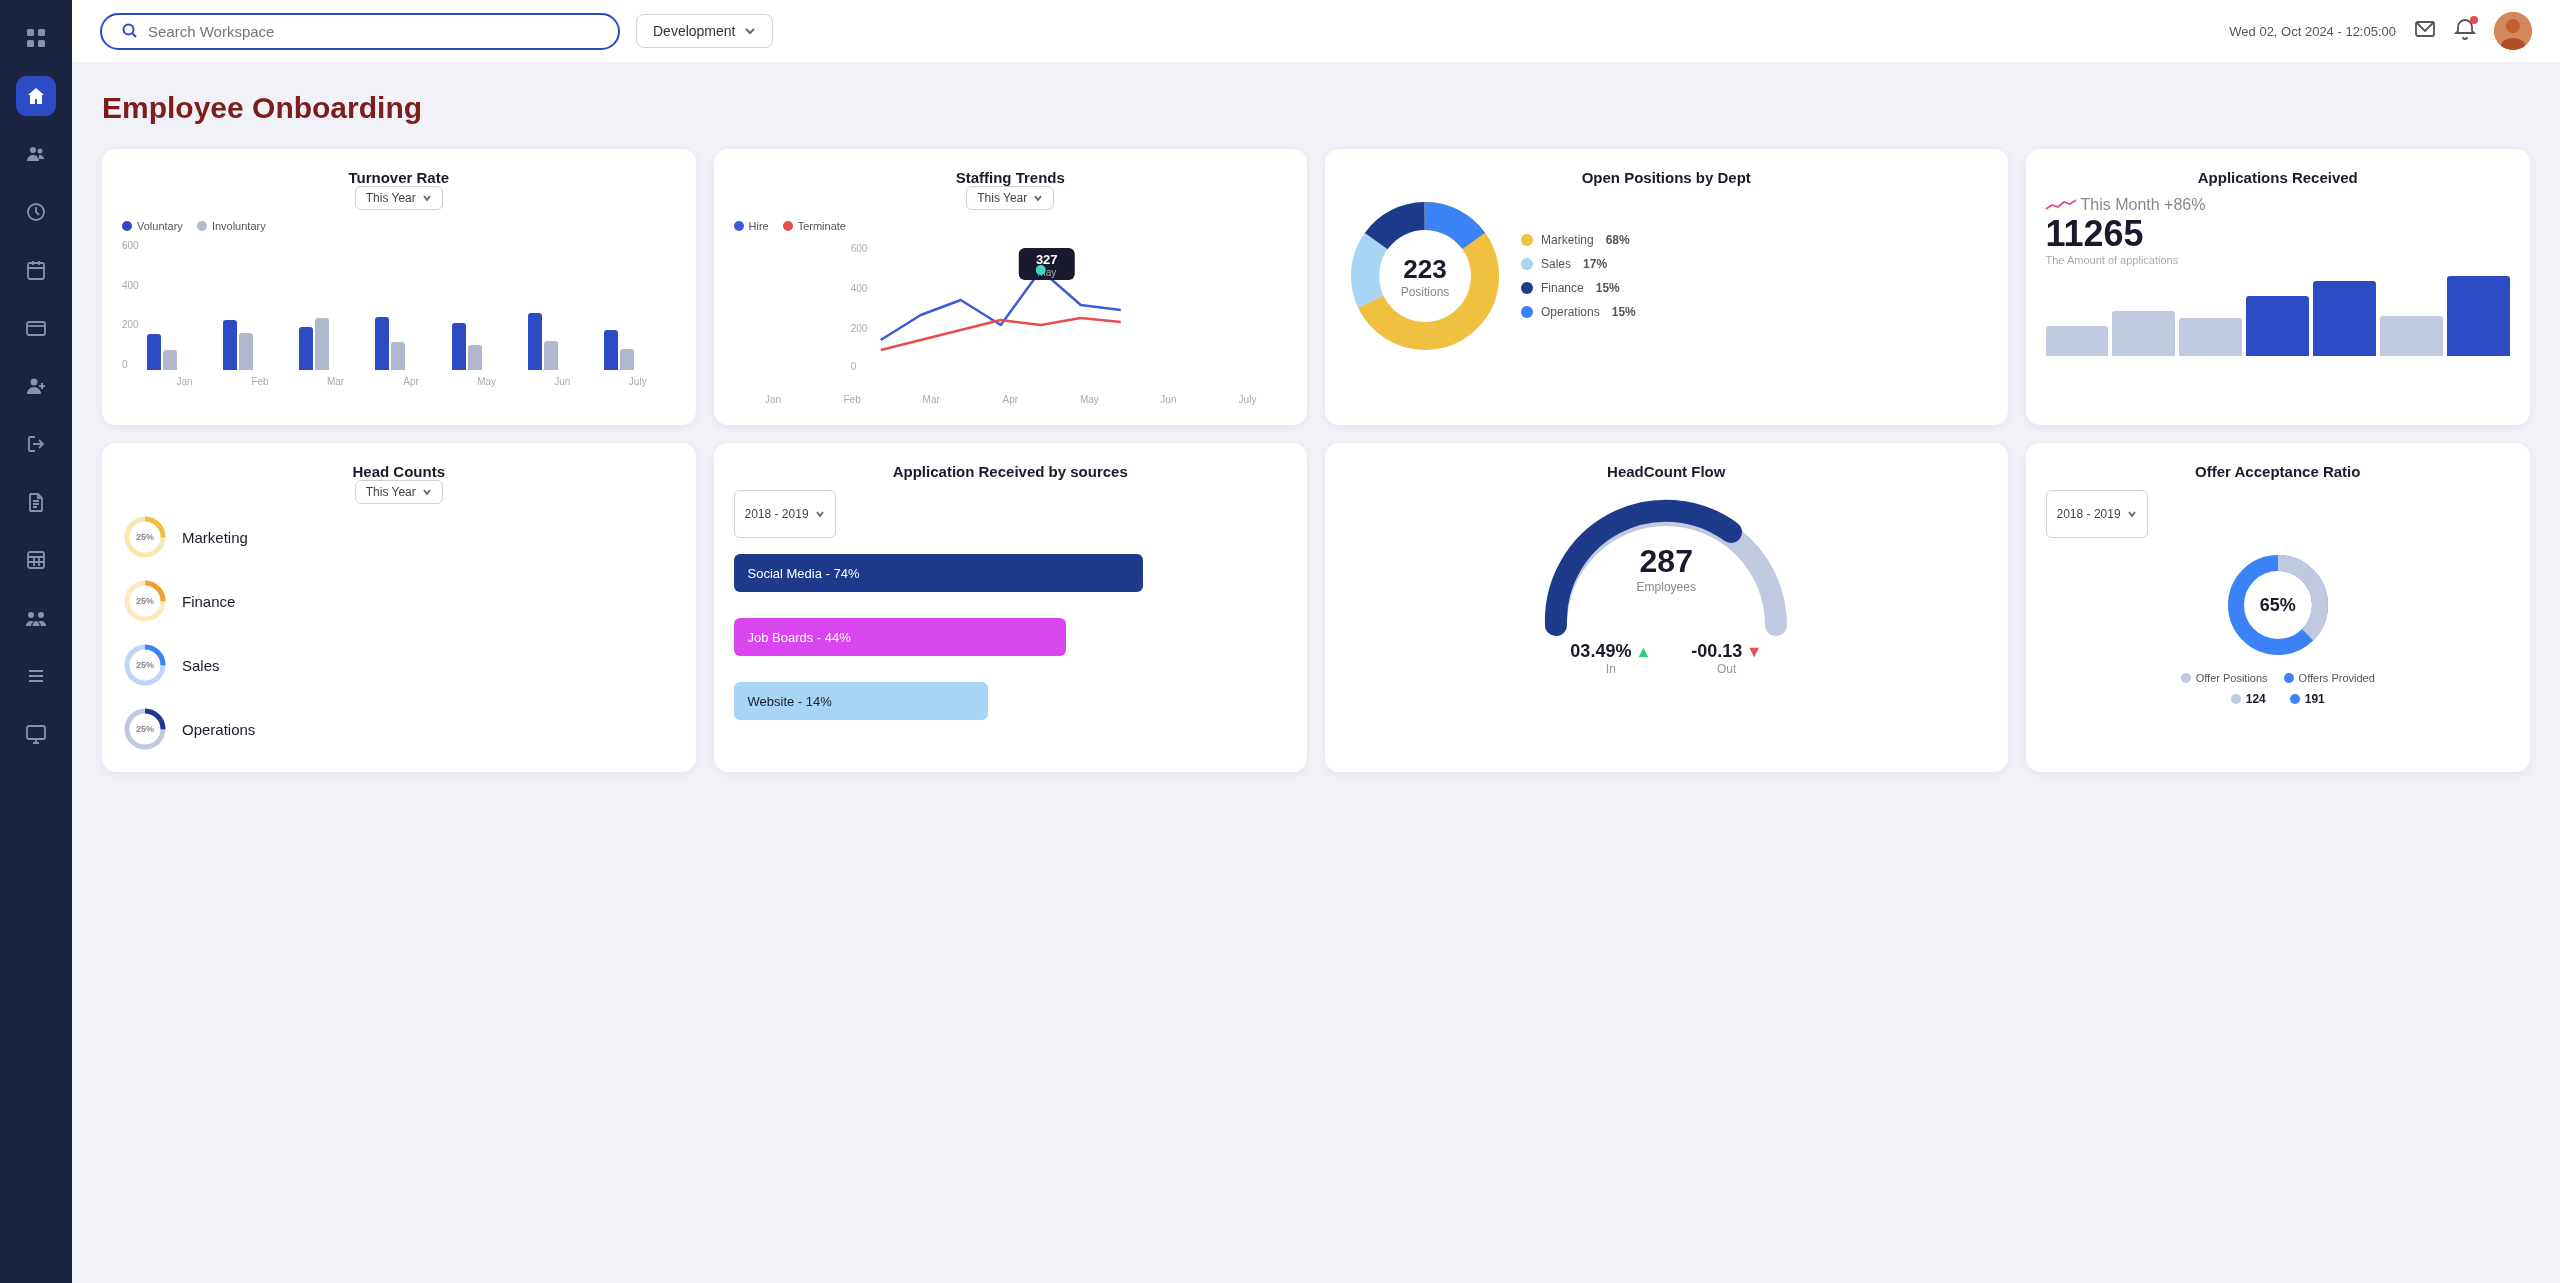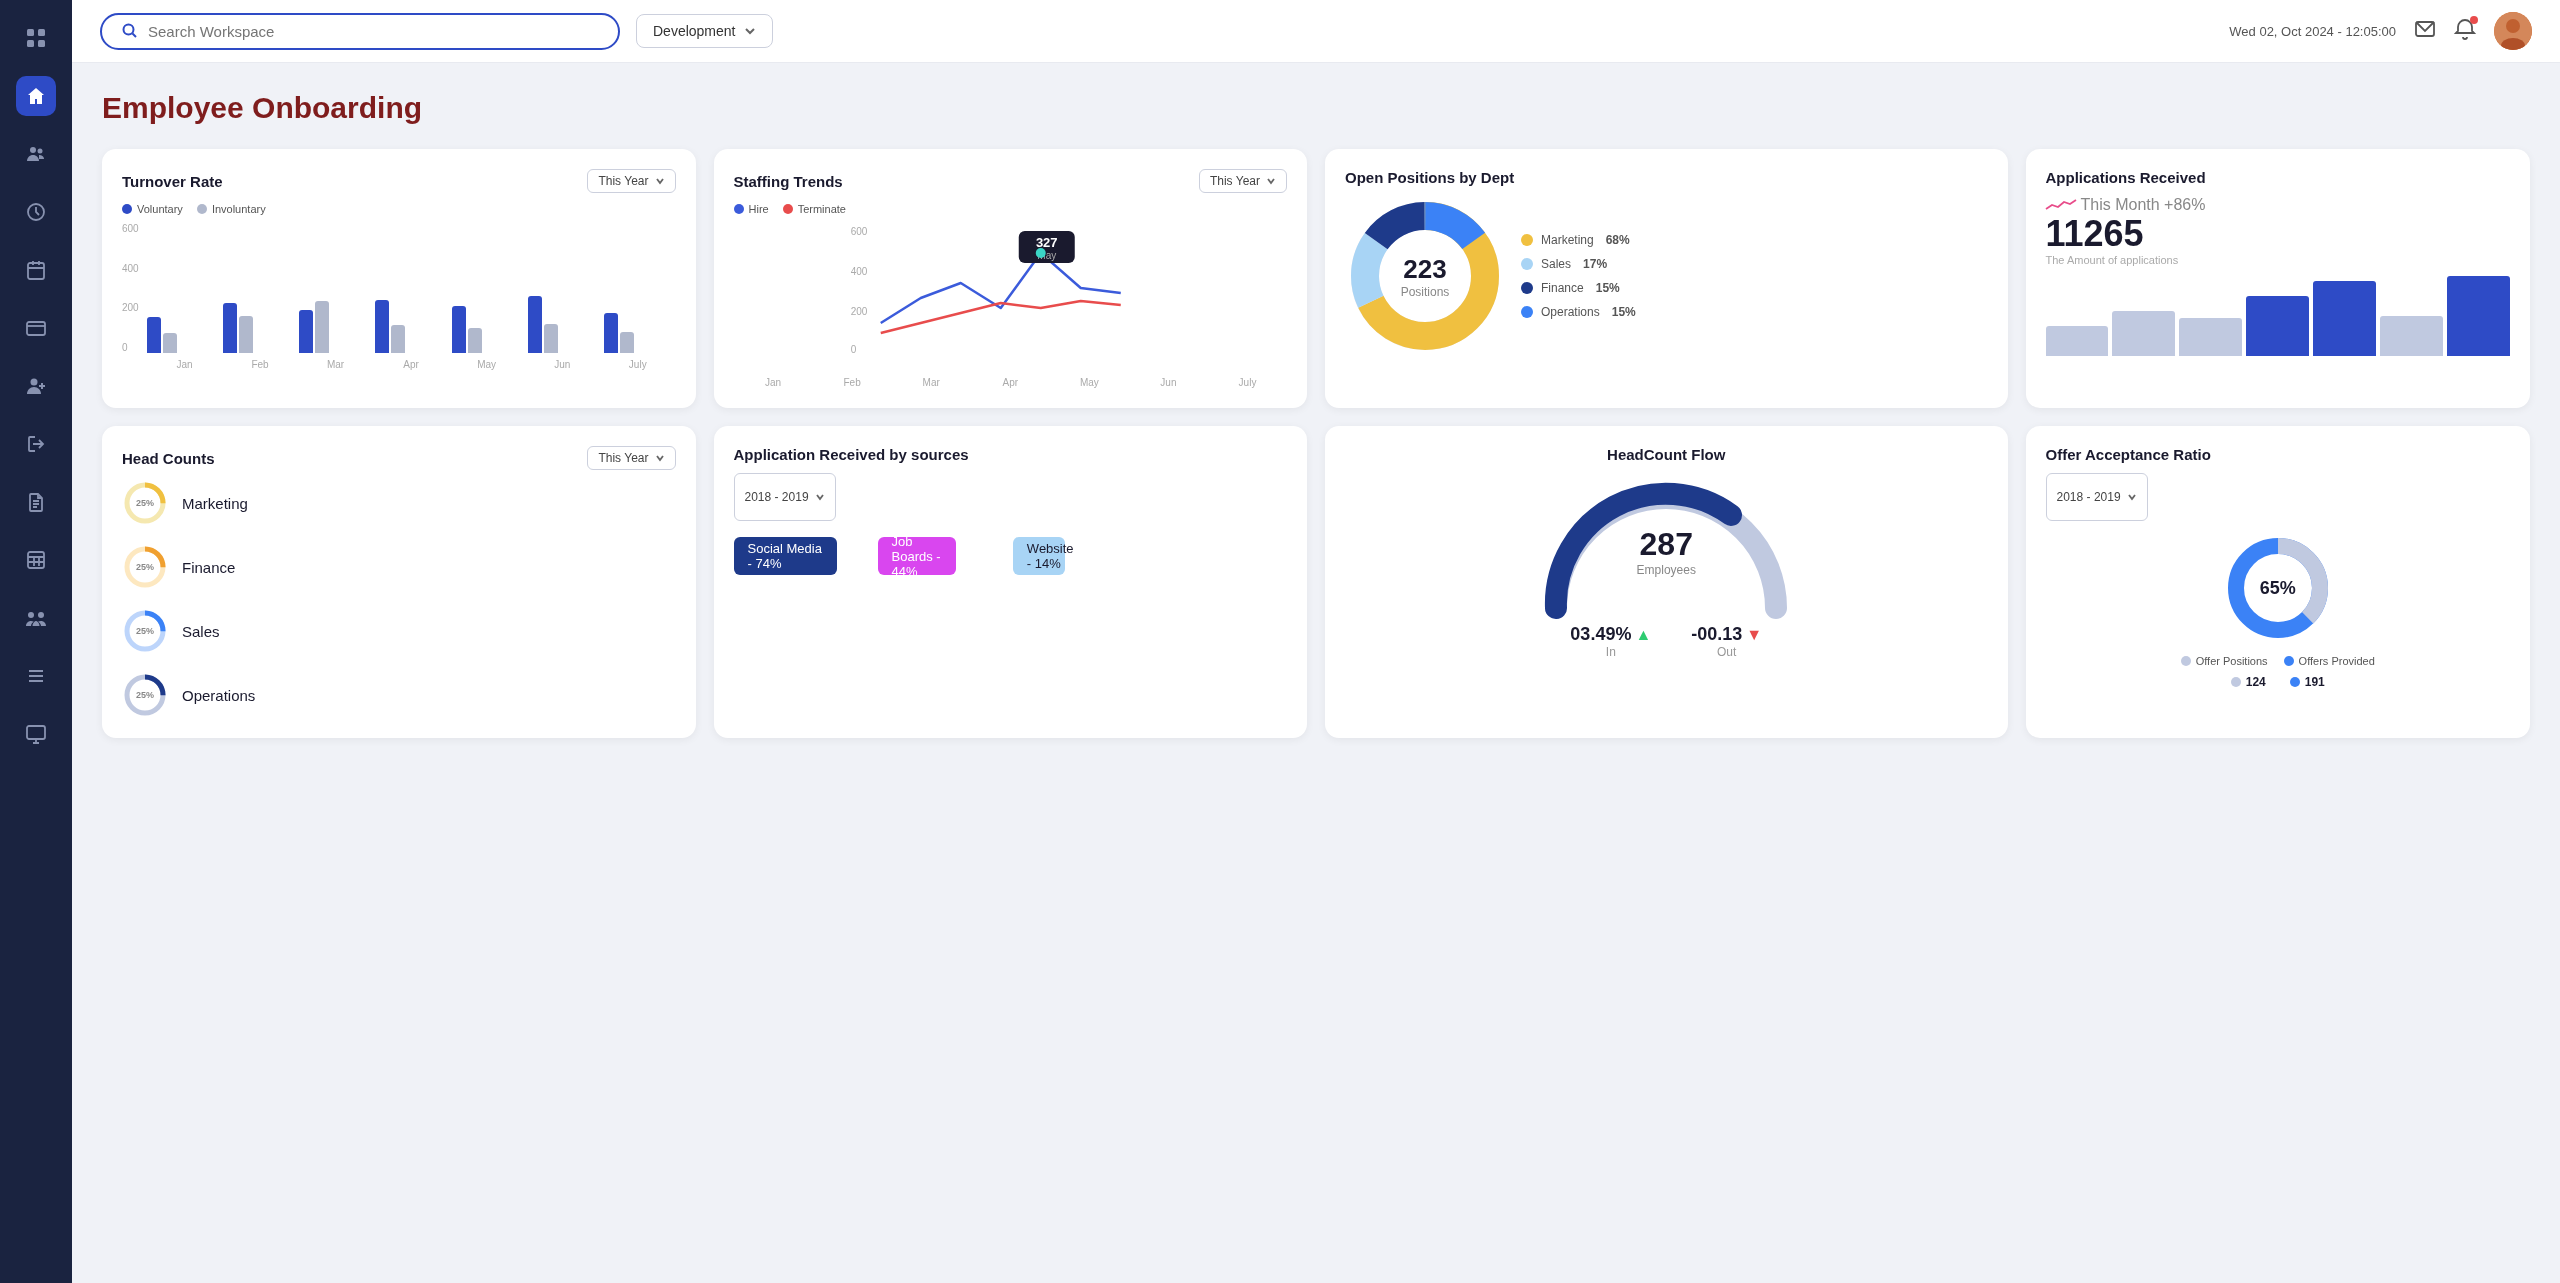--- a/index.html
+++ b/index.html
@@ -107,20 +107,21 @@
       border-radius: 14px;
       padding: 20px;
       box-shadow: 0 2px 8px rgba(0,0,0,0.06);
     }
 
     .card-header {
       display: flex;
       align-items: center;
       justify-content: space-between;
       margin-bottom: 10px;
+      flex-direction: column;
     }
     .card-title {
       font-size: 15px;
       font-weight: 600;
       color: #1a1a2e;
     }
     .year-dropdown {
       display: flex; align-items: center; gap: 6px;
       border: 1.5px solid #ccd0dd;
       border-radius: 6px;
@@ -151,21 +152,21 @@
     .apps-sub { font-size: 11px; color: #aaa; }
     .mini-bar-chart { display: flex; align-items: flex-end; gap: 4px; height: 80px; margin-top: 10px; }
 
     
     .headcount-list { display: flex; flex-direction: column; gap: 18px; margin-top: 8px; }
     .headcount-item { display: flex; align-items: center; gap: 14px; }
     .donut-mini { position: relative; width: 46px; height: 46px; flex-shrink: 0; }
     .headcount-label { font-size: 15px; font-weight: 500; color: #1a1a2e; }
 
     
-    .sources-bar-list { display: flex; flex-direction: row; gap: 4px; margin-top: 16px; }
+    .sources-bar-list { display: flex; flex-direction: column; gap: 26px; margin-top: 16px; }
     .source-bar-item { }
     .source-bar-bg { height: 38px; border-radius: 6px; display: flex; align-items: center; padding: 0 14px; color: #fff; font-size: 13px; font-weight: 500; }
 
     
     .headcount-flow-card { display: flex; flex-direction: column; align-items: center; }
 
     
     .year-dd-small {
       display: flex; align-items: center; gap: 6px;
       border: 1.5px solid #ccd0dd;

